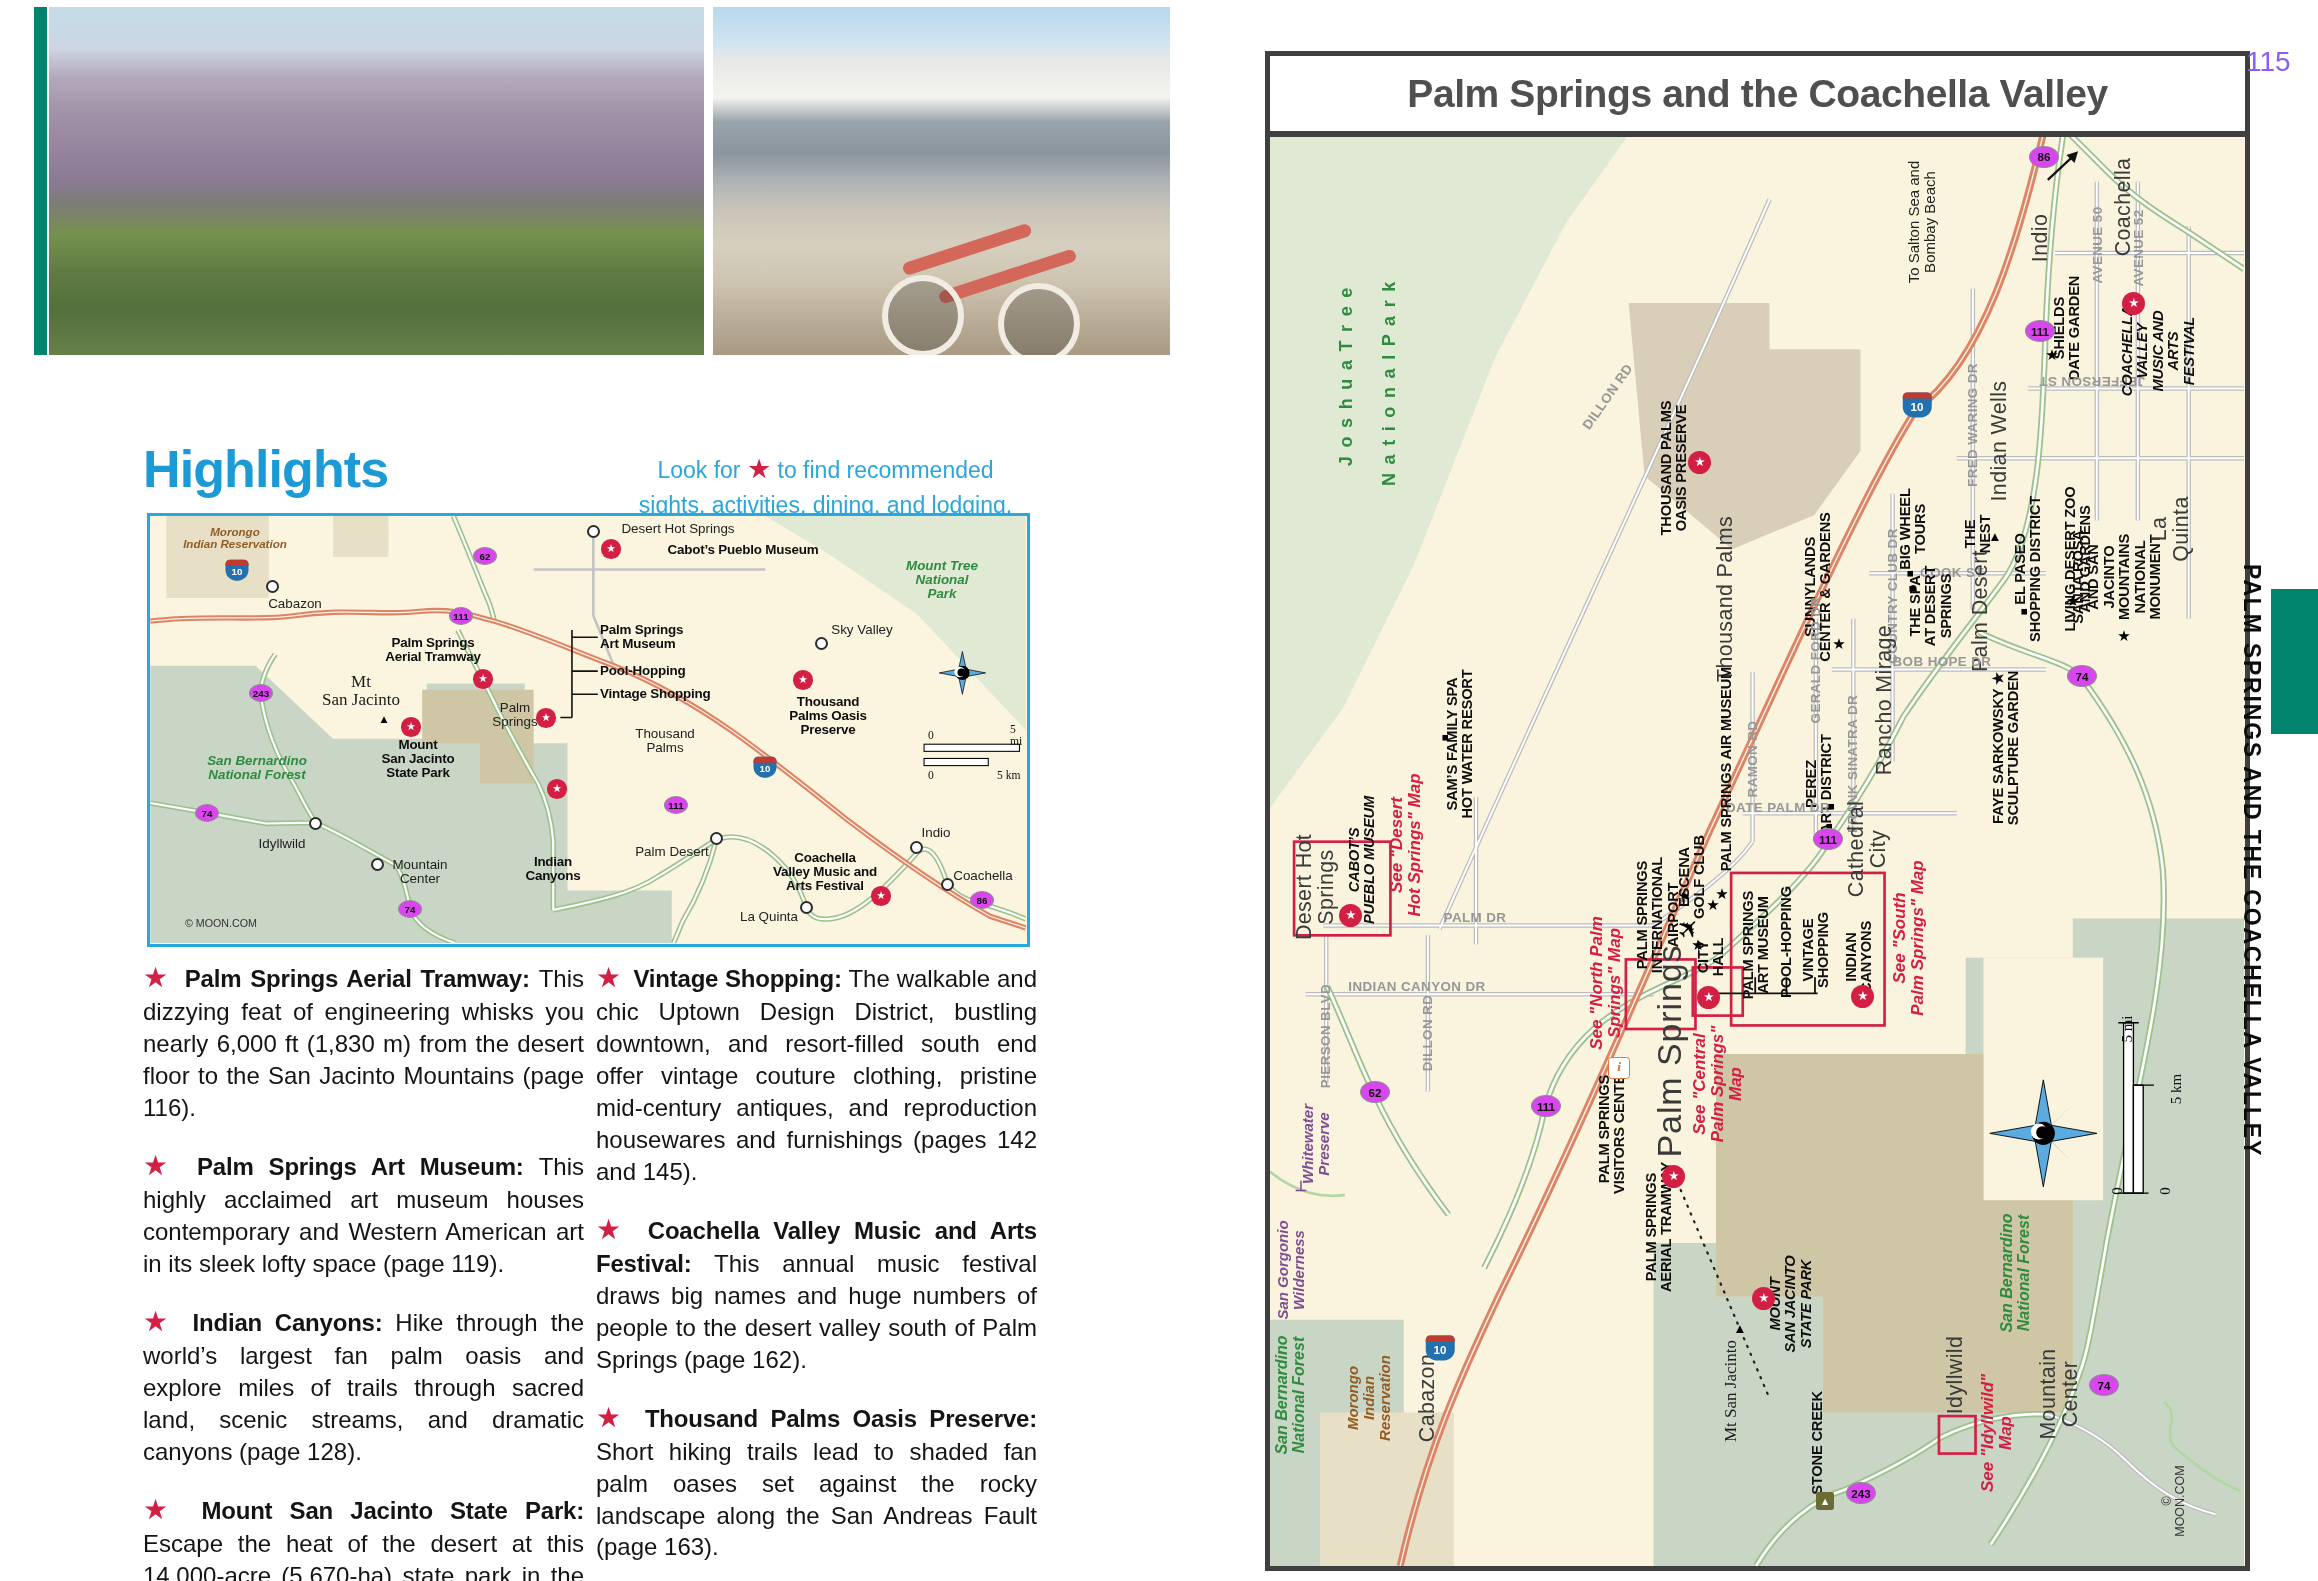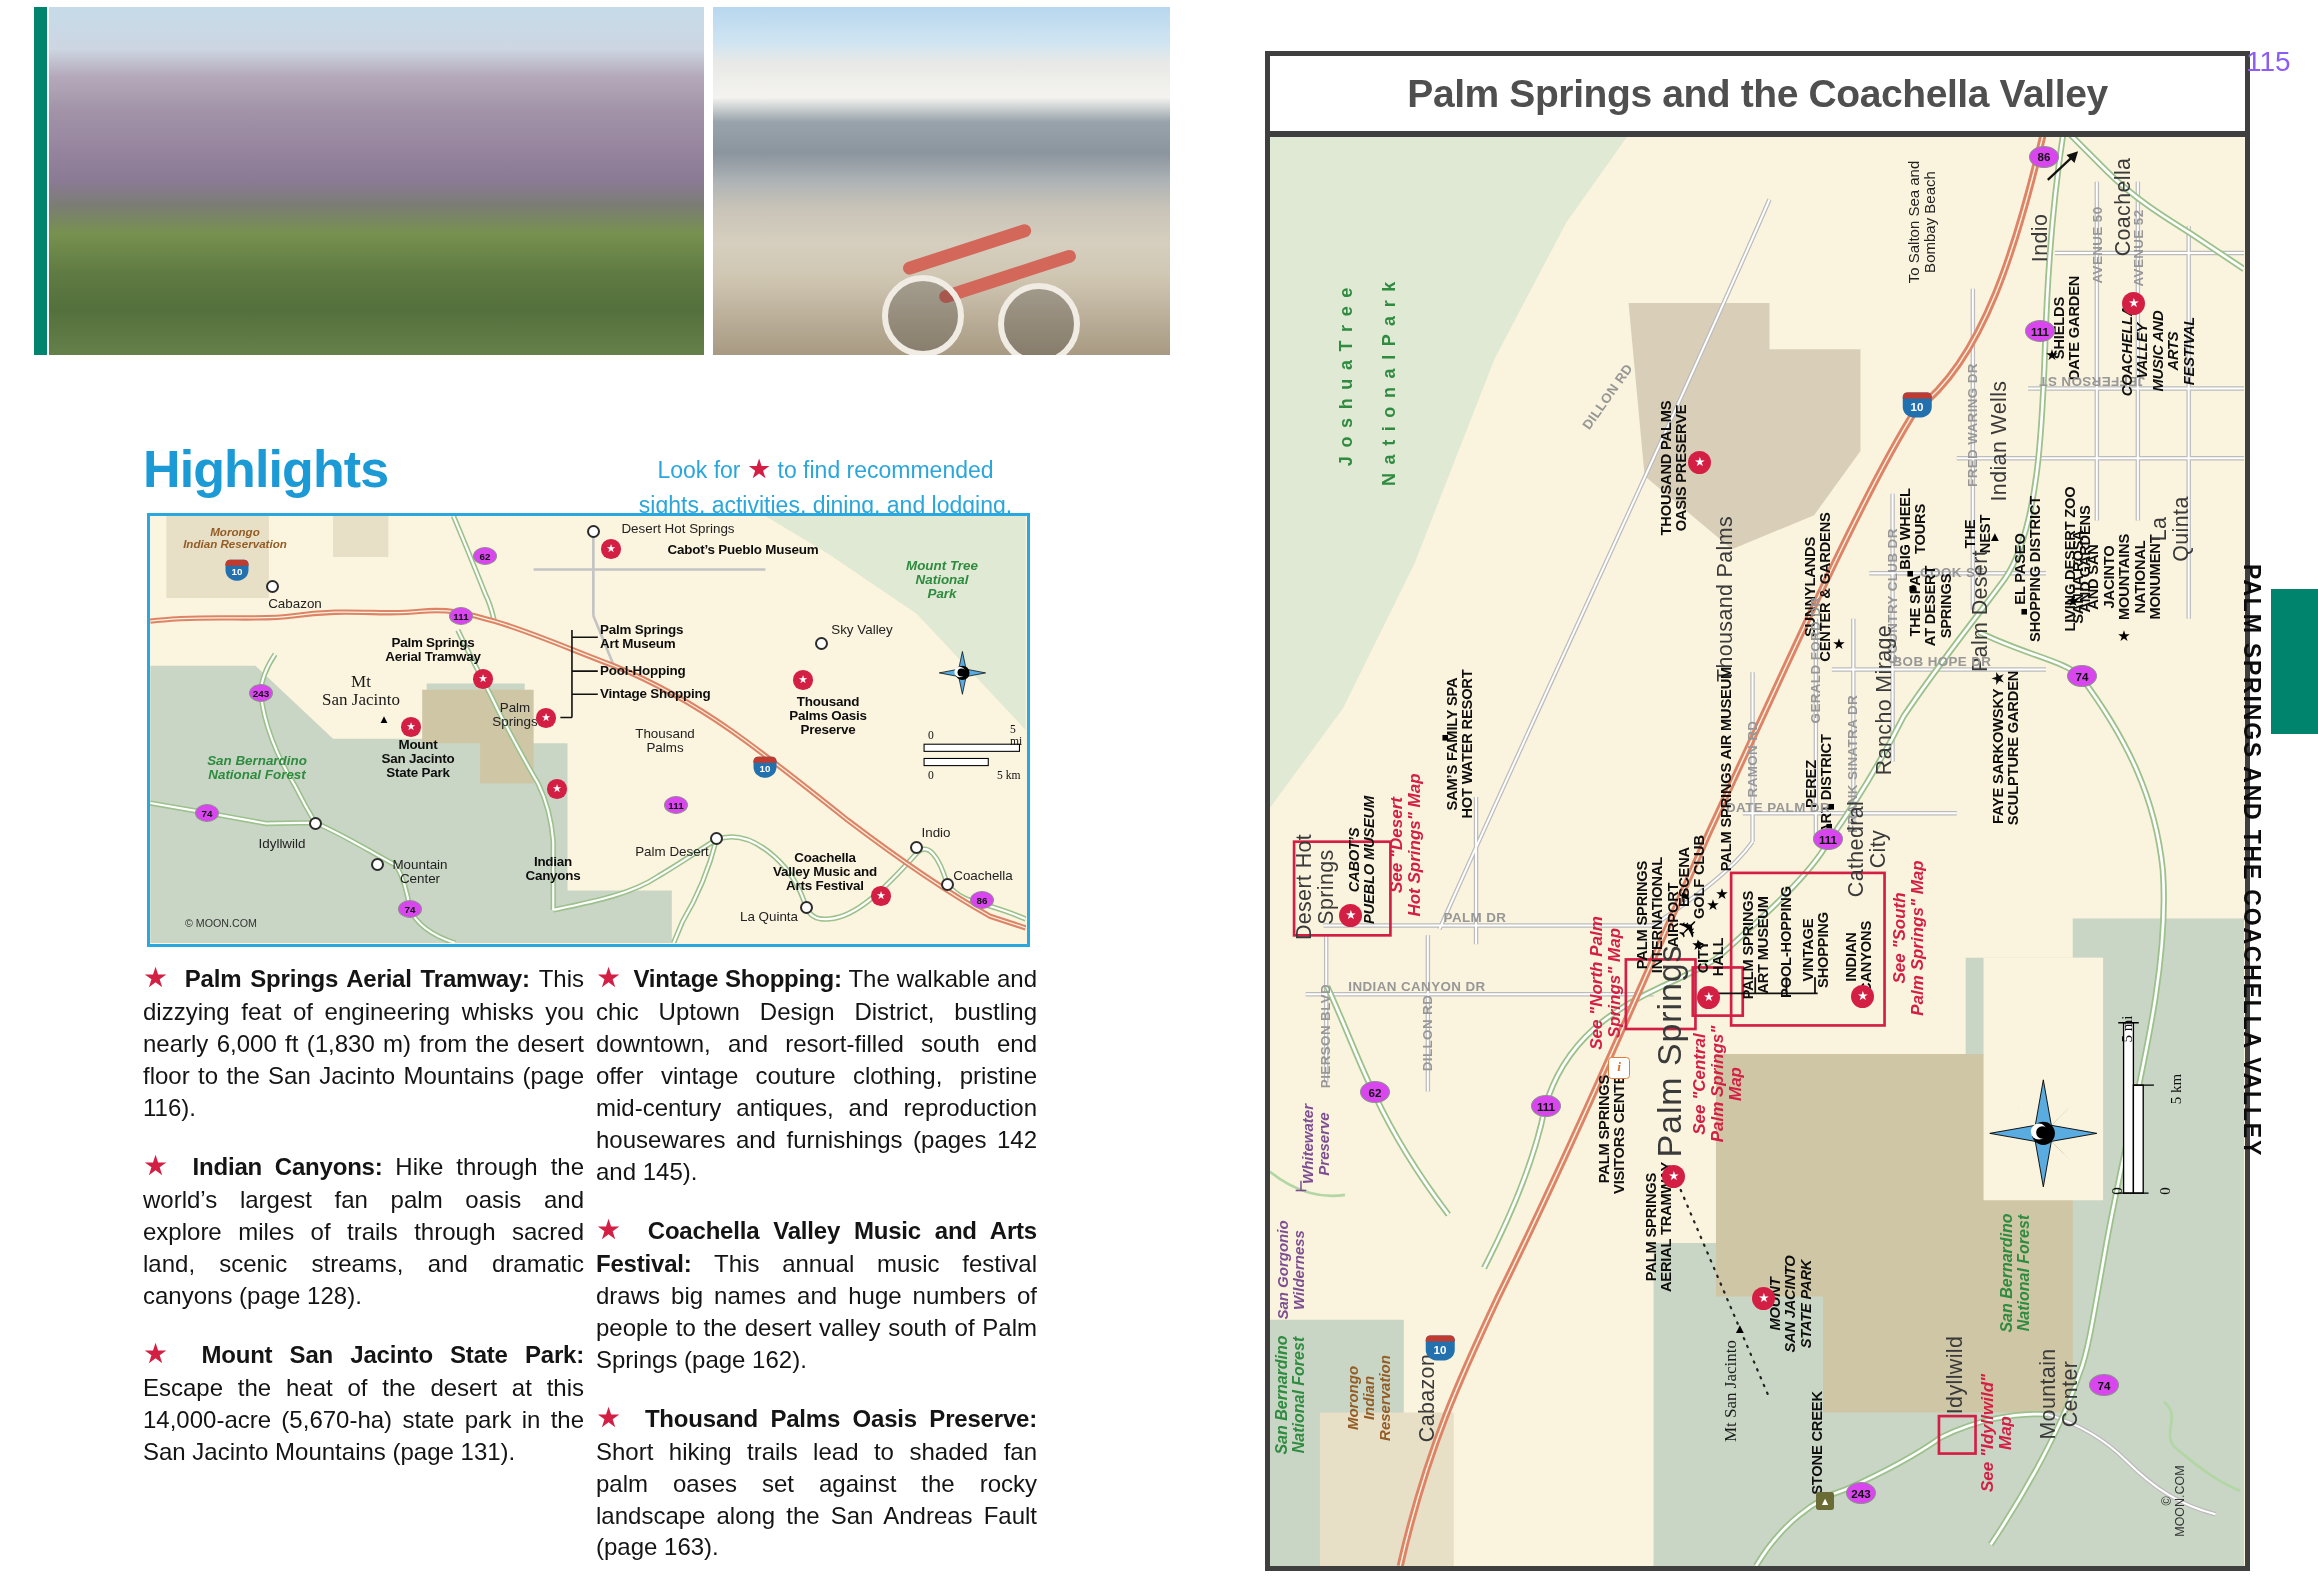--- a/index.html
+++ b/index.html
@@ -216,20 +216,21 @@
       <span class="num">10</span>
     </div>
     <div class="i10" style="left: 615px; top: 251px;">
       <span class="top"></span>
       <span class="num">10</span>
     </div>
   </div>
 
 <div class="col col1" id="hlcol1">
     <p class="hl"><span class="hl-star">★</span><b> Palm Springs Aerial Tramway: </b>This dizzying feat of engineering whisks you nearly 6,000 ft (1,830 m) from the desert floor to the San Jacinto Mountains (page 116).</p>
+    <p class="hl"><span class="hl-star">★</span><b> Palm Springs Art Museum: </b>This highly acclaimed art museum houses contemporary and Western American art in its sleek lofty space (page 119).</p>
     <p class="hl"><span class="hl-star">★</span><b> Indian Canyons: </b>Hike through the world’s largest fan palm oasis and explore miles of trails through sacred land, scenic streams, and dramatic canyons (page 128).</p>
     <p class="hl"><span class="hl-star">★</span><b> Mount San Jacinto State Park: </b>Escape the heat of the desert at this 14,000-acre (5,670-ha) state park in the San Jacinto Mountains (page 131).</p>
   </div>
 <div class="col col2" id="hlcol2">
     <p class="hl"><span class="hl-star">★</span><b> Vintage Shopping: </b>The walkable and chic Uptown Design District, bustling downtown, and resort-filled south end offer vintage couture clothing, pristine mid-century antiques, and reproduction housewares and furnishings (pages 142 and 145).</p>
     <p class="hl"><span class="hl-star">★</span><b> Coachella Valley Music and Arts Festival: </b>This annual music festival draws big names and huge numbers of people to the desert valley south of Palm Springs (page 162).</p>
     <p class="hl"><span class="hl-star">★</span><b> Thousand Palms Oasis Preserve: </b>Short hiking trails lead to shaded fan palm oases set against the rocky landscape along the San Andreas Fault (page 163).</p>
   </div>
 
 <div class="bigmap">

